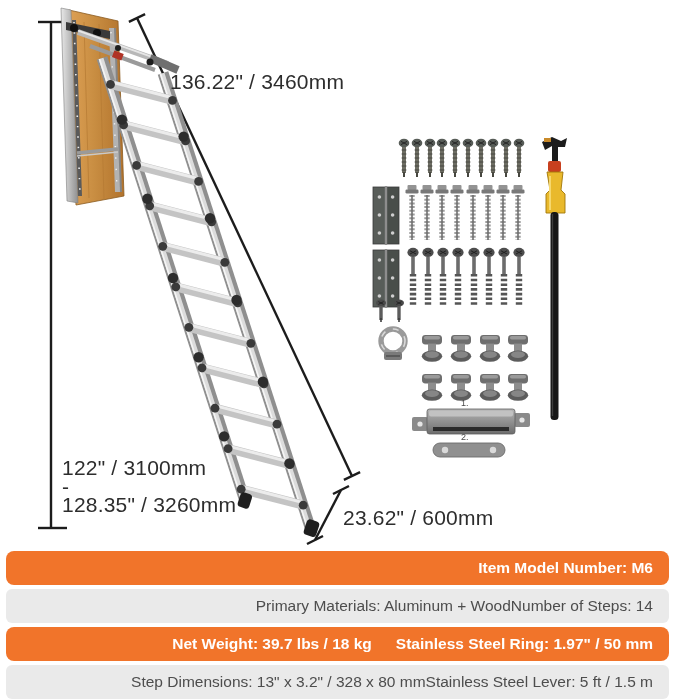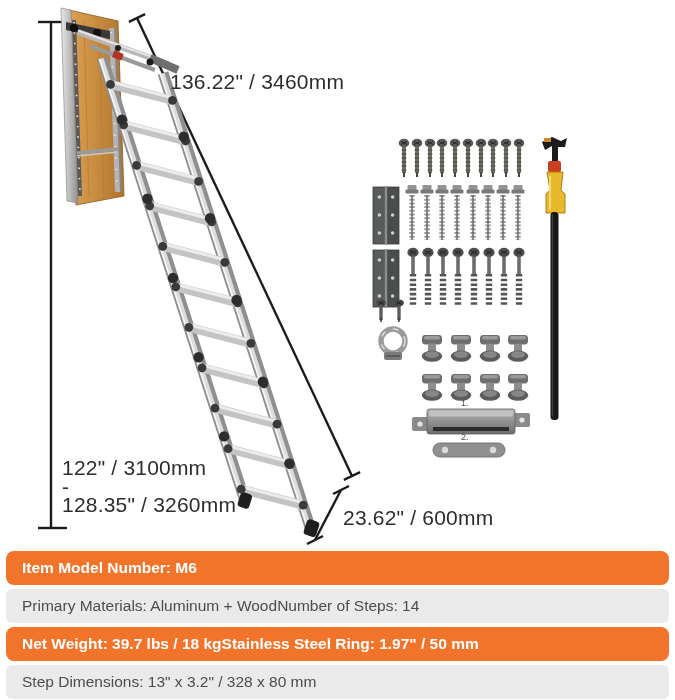--- a/index.html
+++ b/index.html
@@ -28,21 +28,21 @@
     font-size:9px;
     color:#4a4a4a;
     line-height:9px;
   }
   #part-label-1 { left:461px; top:399px; }
   #part-label-2 { left:461px; top:433px; }
 
   .spec-table { position:absolute; left:6px; right:6px; top:551px; }
   .spec-row {
     display:flex;
-    justify-content:flex-start;
+    justify-content:flex-end;
     align-items:center;
     height:34px;
     margin-bottom:4px;
     padding:0 16px;
     font-size:15.5px;
     border-radius:8px;
   }
   .spec-row.accent { color:#ffffff; font-weight:bold; }
   .spec-row.plain  { color:#4d4d4d; border-radius:6px; }
   .cell { white-space:nowrap; }
@@ -319,22 +319,23 @@
   <div class="part-label" id="part-label-2">2.</div>
 
   <div class="spec-table">
     <div class="spec-row accent" style="background: rgb(241, 116, 42);">
       <span class="cell">Item Model Number: M6</span>
     </div>
     <div class="spec-row plain" style="background: rgb(234, 234, 234);">
       <span class="cell">Primary Materials: Aluminum + Wood</span>
       <span class="cell">Number of Steps: 14</span>
     </div>
-    <div class="spec-row accent" style="background: rgb(241, 116, 42);">
+    <div class="spec-row accent" style="background: rgb(241, 116, 42); gap: 24px;">
       <span class="cell">Net Weight: 39.7 lbs / 18 kg</span>
       <span class="cell">Stainless Steel Ring: 1.97" / 50 mm</span>
     </div>
     <div class="spec-row plain" style="background: rgb(234, 234, 234);">
       <span class="cell">Step Dimensions: 13" x 3.2" / 328 x 80 mm</span>
+      <span class="cell">Stainless Steel Lever: 5 ft / 1.5 m</span>
     </div>
   </div>
 
 </div>
 
 </body></html>

